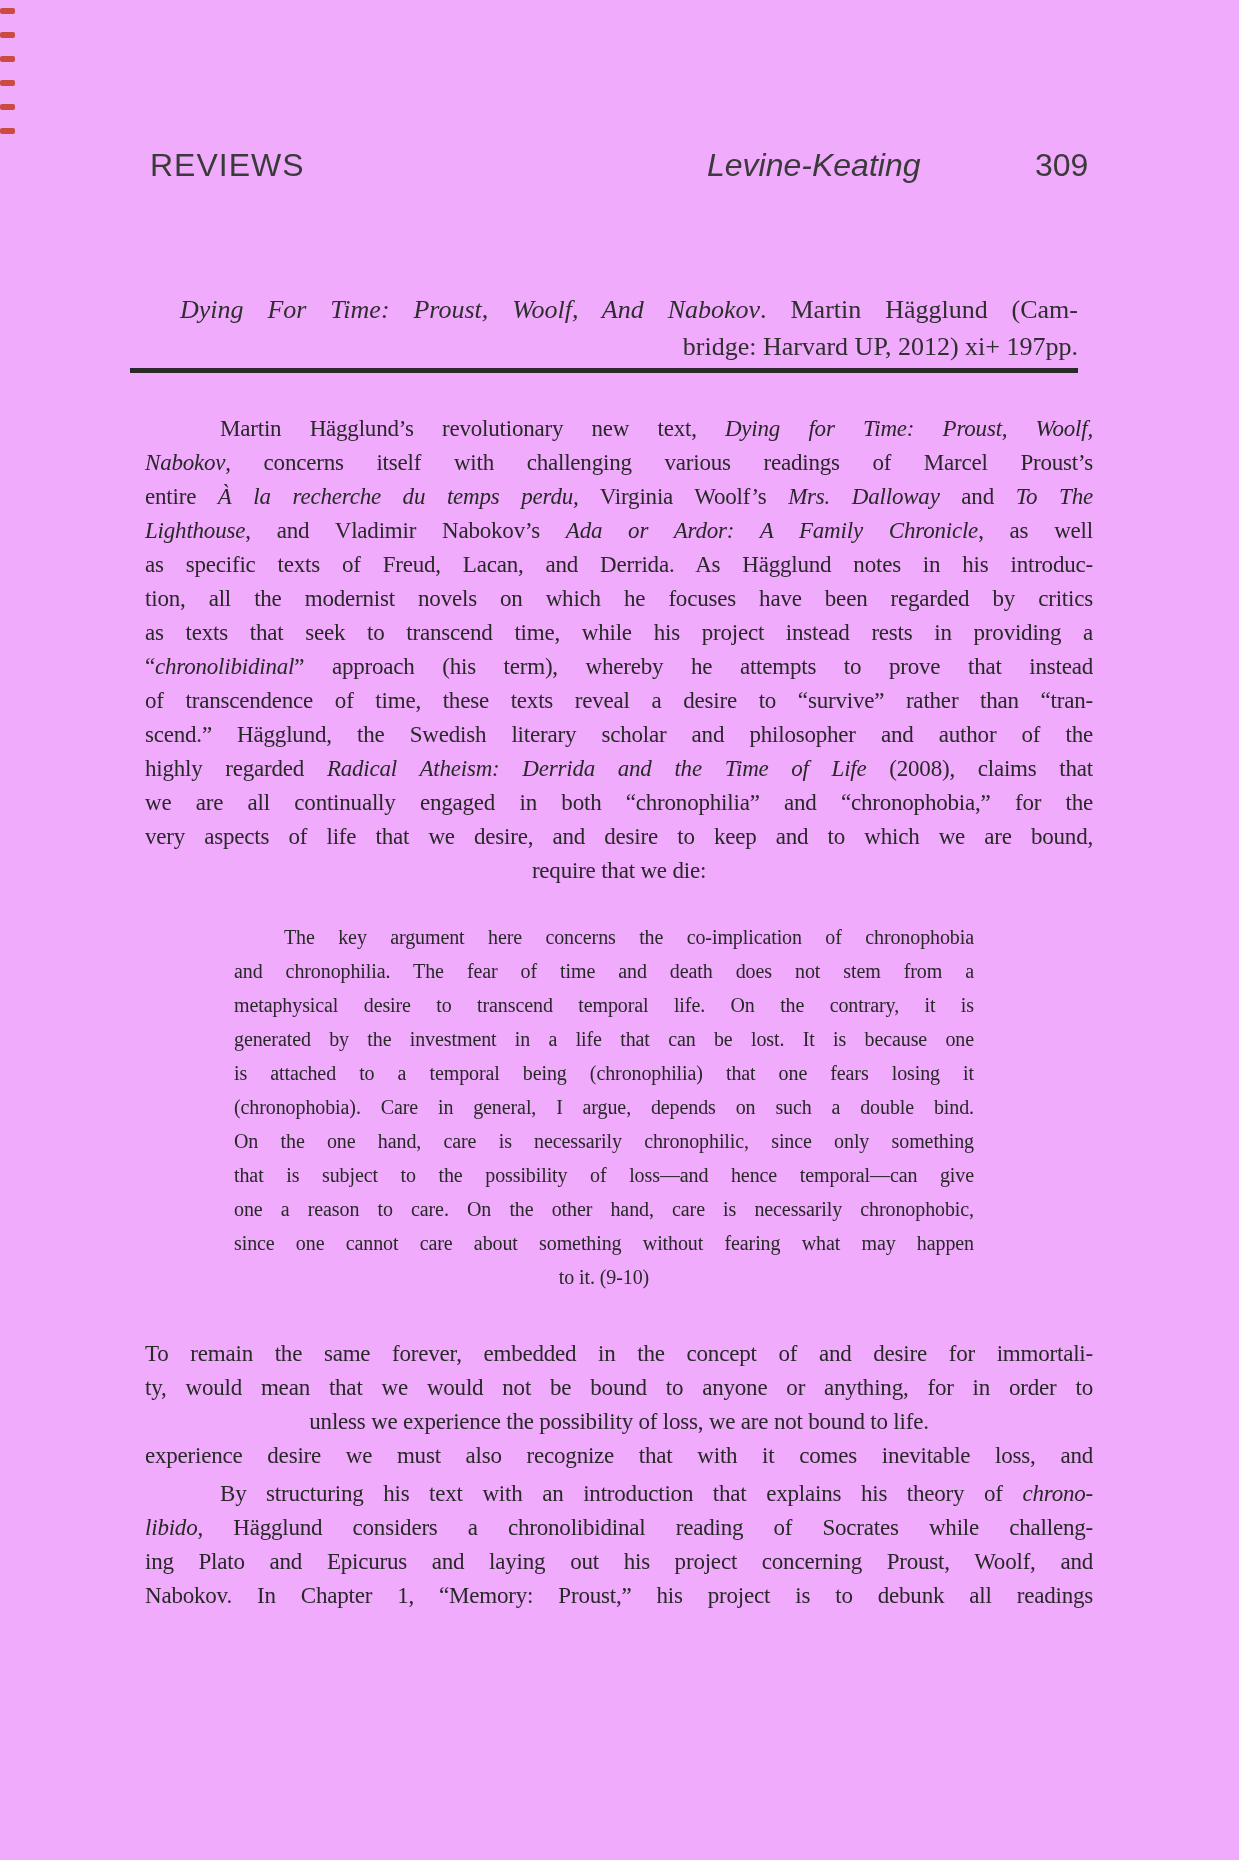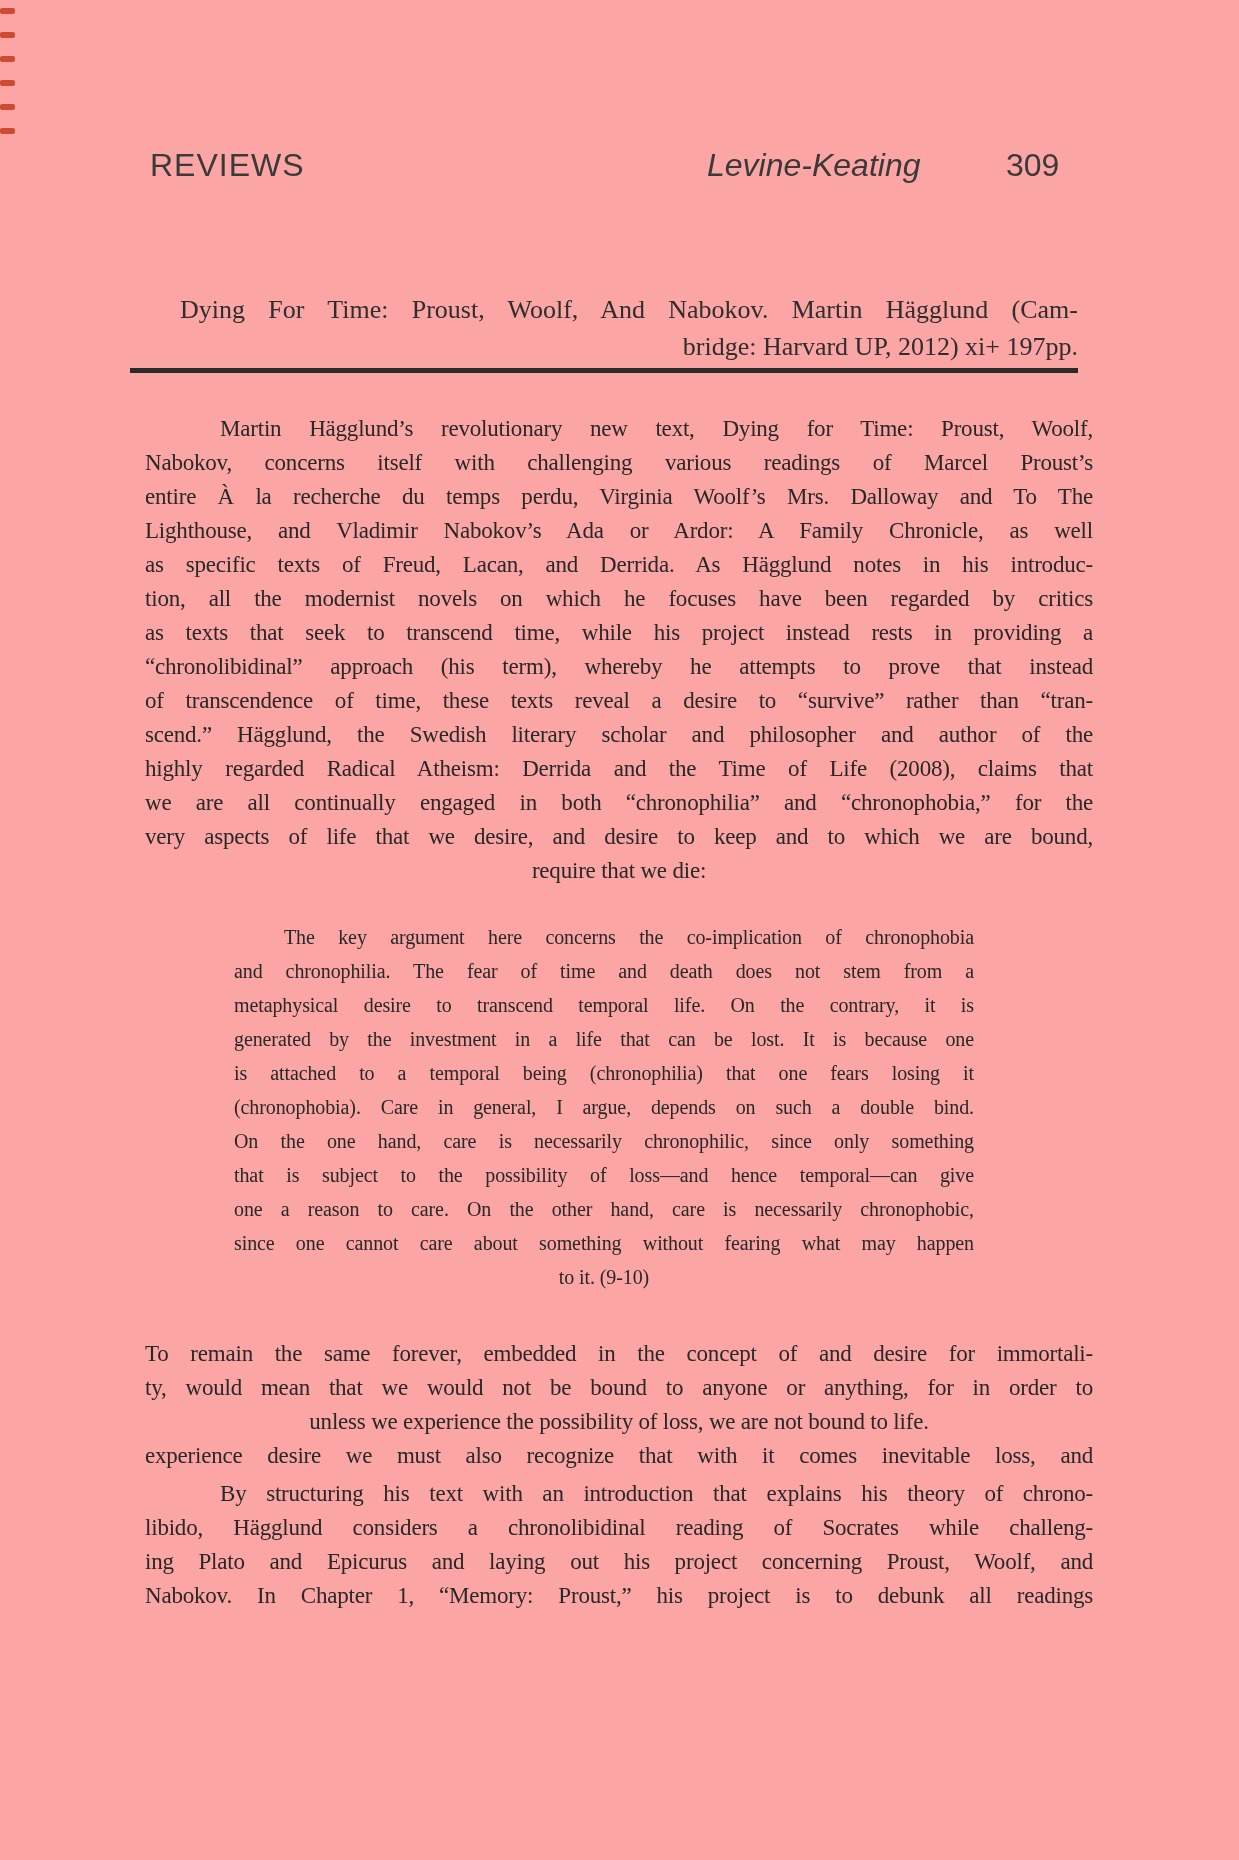--- a/index.html
+++ b/index.html
@@ -1,35 +1,35 @@
 <!DOCTYPE html>
 <html><head>
 <meta charset="utf-8">
 <style>
   * { margin:0; padding:0; box-sizing:border-box; }
   html,body { background:#fbfbfa; }
   .page {
     position:relative;
     width:1239px; height:1860px;
-    background:#fca5a5;
+    background:#f0abfc;
     overflow:hidden;
     font-family:"Liberation Serif", serif;
     color:#2b2b2b;
   }
 
   
   .edge-marks { position:absolute; left:0; top:8px; display:flex; flex-direction:column; gap:18px; }
   .edge-marks .mark { display:block; width:15px; height:6px; border-radius:2px; opacity:.85; }
 
   
   .running-header { position:absolute; top:147px; left:0; width:100%; height:40px;
     font-family:"Liberation Sans", sans-serif; font-size:32px; color:#3a3a3a; }
   .hd-section { position:absolute; left:150px; letter-spacing:1px; }
   .hd-running { position:absolute; left:707px; font-style:italic; }
-  .hd-page   { position:absolute; left:1006px;text-align:right; }
+  .hd-page   { position:absolute; left:1035px;text-align:right; }
 
   
   .citation { position:absolute; top:291px; left:130px; width:948px;
     font-size:26px; line-height:37px; color:#2e2e2e; }
   .citation .ind { text-indent:50px; }
 
   
   .rule { position:absolute; top:368px; left:130px; width:948px; height:5px; background:#2a2a2a; }
 
   
@@ -42,21 +42,21 @@
 
   
   .quote { position:absolute; top:920px; left:234px; width:740px;
     font-size:20px; line-height:34px; letter-spacing:-0.1px; color:#282828; }
   .quote .ind { text-indent:50px; }
 
   
   .tline { white-space:nowrap; text-align:center; }
   .tline.j { text-align:justify; text-align-last:justify; }
   .tline.ar { text-align:right; }
-  .it { }
+  .it { font-style:italic; }
 </style>
 </head>
 <body>
 
 <div class="page">
 
   <div class="edge-marks">
       <span class="mark" style="background: rgb(196, 58, 32);"></span>
       <span class="mark" style="background: rgb(196, 58, 32);"></span>
       <span class="mark" style="background: rgb(196, 58, 32);"></span>

